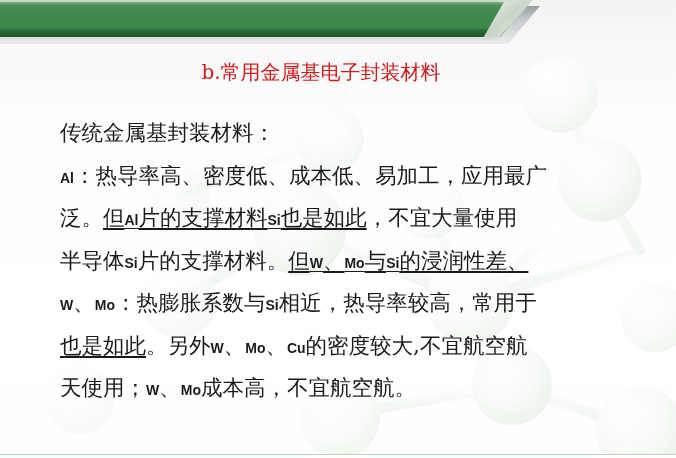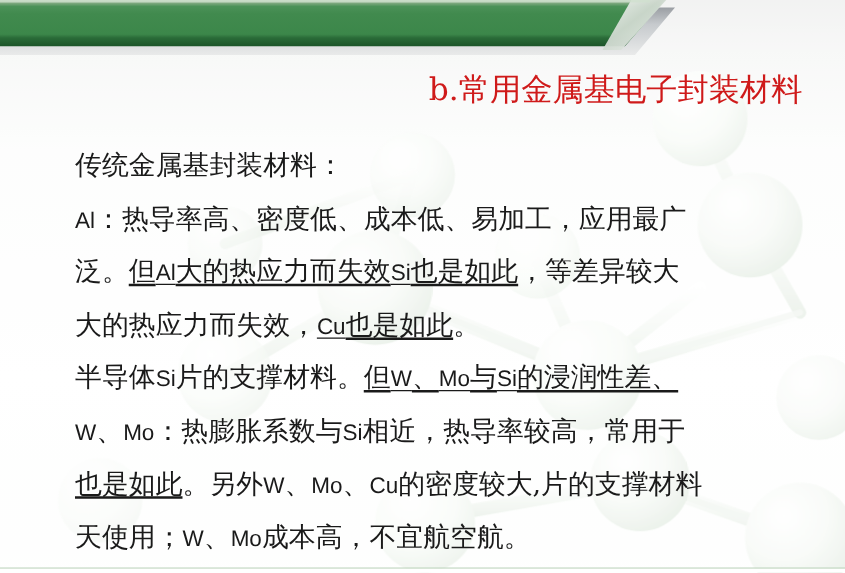--- a/index.html
+++ b/index.html
@@ -39,22 +39,22 @@
     height: 52px;
   }
   #banner-wrap svg { display: block; }
 
   
   #title {
     position: absolute;
     top: 52px;
     left: 0;
     width: 642px;
-    text-align: right;
-    font-size: 25px;
+    text-align: center;
+    font-size: 20px;
     line-height: 40px;
     color: #cf1a1a;
     font-family: "DejaVu Serif", "Liberation Serif", serif;
     letter-spacing: 0px;
     white-space: nowrap;
   }
 
   
   #body-text {
     position: absolute;
@@ -66,22 +66,22 @@
     line-height: 42.5px;
     font-family: "DejaVu Serif", "Liberation Serif", serif;
   }
   .line {
     white-space: nowrap;
     height: 42.5px;
   }
   .u { text-decoration: underline; text-underline-offset: 3px; }
   .latin {
     font-family: "Liberation Sans", "DejaVu Sans", sans-serif;
-    font-weight: 400;
-    font-size: 18px;
+    font-weight: 700;
+    font-size: 14px;
   }
 
   
   #bottom-rule {
     position: absolute;
     left: 0;
     bottom: 3px;
     width: 676px;
     height: 1px;
     background: #bcd4bb;
@@ -193,24 +193,23 @@
 
       <rect x="0" y="0" width="520" height="2" fill="#cfe0ce" opacity="0.8"></rect>
     </svg>
   </div>
 
   <div id="title">b.常用金属基电子封装材料</div>
 
   <div id="body-text">
     <div class="line"><span>传统金属基封装材料：</span></div>
     <div class="line"><span class="latin">Al</span><span>：热导率高、密度低、成本低、易加工，应用最广</span></div>
-    <div class="line"><span>泛。</span><span class=" u">但</span><span class="latin u">Al</span><span class=" u">大的热应力而失效</span><span class="latin u">Si</span><span class=" u">也是如此</span><span>，等差异较大</span></div>
-    <div class="line"><span>大的热应力而失效，</span><span class="latin u">Cu</span><span class=" u">也是如此</span><span>。</span></div>
+    <div class="line"><span>泛。</span><span class=" u">但</span><span class="latin u">Al</span><span class=" u">片的支撑材料</span><span class="latin u">Si</span><span class=" u">也是如此</span><span>，不宜大量使用</span></div>
     <div class="line"><span>半导体</span><span class="latin">Si</span><span>片的支撑材料。</span><span class=" u">但</span><span class="latin u">W</span><span class=" u">、</span><span class="latin u">Mo</span><span class=" u">与</span><span class="latin u">Si</span><span class=" u">的浸润性差、</span></div>
     <div class="line"><span class="latin">W</span><span>、</span><span class="latin">Mo</span><span>：热膨胀系数与</span><span class="latin">Si</span><span>相近，热导率较高，常用于</span></div>
-    <div class="line"><span class=" u">也是如此</span><span>。另外</span><span class="latin">W</span><span>、</span><span class="latin">Mo</span><span>、</span><span class="latin">Cu</span><span>的密度较大,片的支撑材料</span></div>
+    <div class="line"><span class=" u">也是如此</span><span>。另外</span><span class="latin">W</span><span>、</span><span class="latin">Mo</span><span>、</span><span class="latin">Cu</span><span>的密度较大,不宜航空航</span></div>
     <div class="line"><span>天使用；</span><span class="latin">W</span><span>、</span><span class="latin">Mo</span><span>成本高，不宜航空航。</span></div>
   </div>
 
   <div id="bottom-rule"></div>
   <div id="bottom-rule2"></div>
 
 </div>
 
 </body></html>

